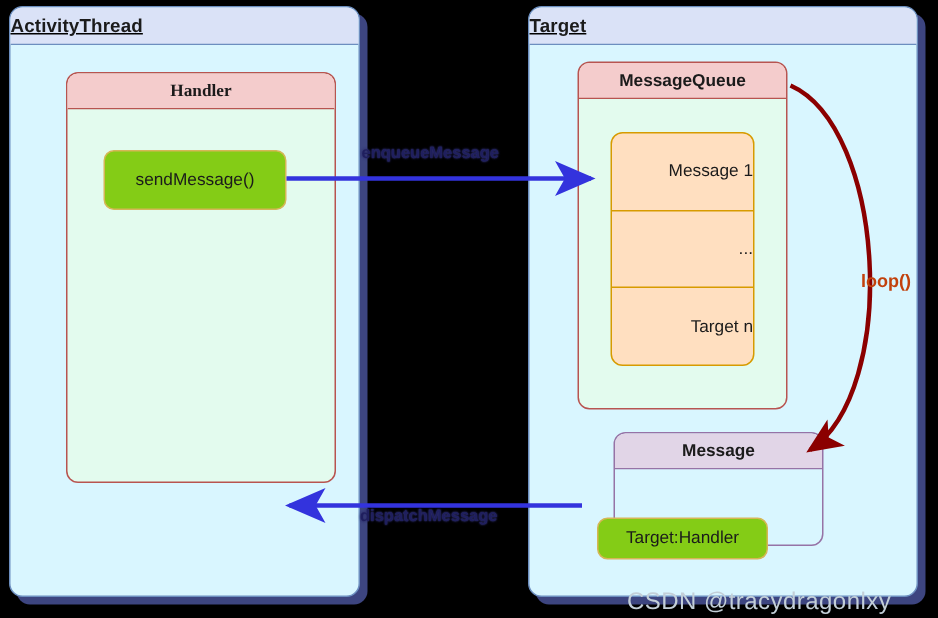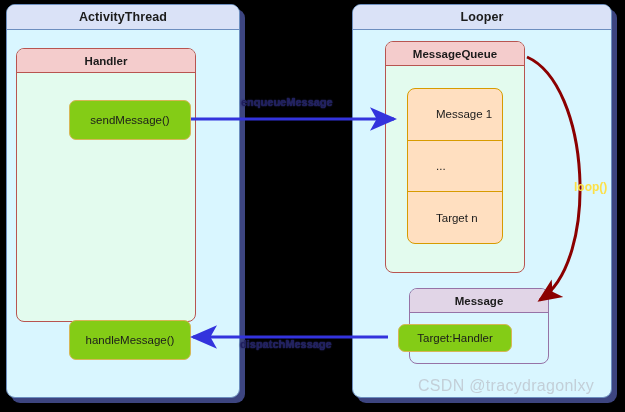--- a/index.html
+++ b/index.html
@@ -25,22 +25,23 @@
     box-shadow: 5px 5px 0 0 #3d4580;
     box-sizing: border-box;
   }
   .panel-header {
     height: 25px;
     background: #dae2f7;
     border-bottom: 1px solid #6c8ebf;
     border-radius: 8px 8px 0 0;
     display: flex;
     align-items: center;
-    justify-content: center;
-    box-sizing: border-box;
+    justify-content: flex-start;
+    box-sizing: border-box;
+    text-decoration: underline;
   }
   .panel-header-label {
     font-size: 12.5px;
     font-weight: bold;
     color: #1b1b1b;
     letter-spacing: .1px;
   }
 
   
   .classbox {
@@ -100,21 +101,21 @@
     border-radius: 8px;
     box-sizing: border-box;
     overflow: hidden;
     display: flex;
     flex-direction: column;
   }
   .msgrow {
     flex: 1 1 0;
     display: flex;
     align-items: center;
-    justify-content: flex-start;
+    justify-content: flex-end;
     border-bottom: 1px solid #d79b00;
     box-sizing: border-box;
     padding-left: 28px;
   }
   .msgrow:last-child { border-bottom: none; }
   .msgrow-label {
     font-size: 11.5px;
     color: #1b1b1b;
   }
 
@@ -132,62 +133,60 @@
     font-weight: bold;
     color: #1f1f5e;
     text-shadow: 0 0 1px #3a3a7a, 0 0 2px #23235c;
     white-space: nowrap;
     text-align: right;
   }
   .loop-label {
     position: absolute;
     font-size: 12px;
     font-weight: bold;
-    color: #fde047;
+    color: #c2410c;
     white-space: nowrap;
     padding-left: 28px;
   }
 
   
   .watermark {
     position: absolute;
     font-size: 16px;
     color: #c3cfd8;
     white-space: nowrap;
     letter-spacing: .3px;
+    margin-top: 16px;
   }
 </style>
 </head>
 <body>
 
 <div id="canvas">
 
   <div class="panel" style="left:6px; top:4px; width:234px; height:394px;">
     <div class="panel-header">
       <span class="panel-header-label">ActivityThread</span>
     </div>
   </div>
 
-  <div class="classbox" style="left:16px; top:48px; width:180px; height:274px;">
+  <div class="classbox" style="left:44px; top:48px; width:180px; height:274px;font-family:Liberation Serif, serif;">
     <div class="classbox-header">
       <span class="classbox-header-label">Handler</span>
     </div>
   </div>
 
   <div class="chip" style="left:69px; top:100px; width:122px; height:40px;">
     <span class="chip-label">sendMessage()</span>
   </div>
 
-  <div class="chip" style="left:69px; top:320px; width:122px; height:40px;">
-    <span class="chip-label">handleMessage()</span>
-  </div>
 
   <div class="panel" style="left:352px; top:4px; width:260px; height:394px;">
     <div class="panel-header">
-      <span class="panel-header-label">Looper</span>
+      <span class="panel-header-label">Target</span>
     </div>
   </div>
 
   <div class="classbox" style="left:385px; top:41px; width:140px; height:232px;">
     <div class="classbox-header">
       <span class="classbox-header-label">MessageQueue</span>
     </div>
   </div>
 
   <div class="msgstack" style="left:407px; top:88px; width:96px; height:156px;">
@@ -201,21 +200,21 @@
       <span class="msgrow-label">Target n</span>
     </div>
   </div>
 
   <div class="classbox purple" style="left:385px; top:288px; width:140px; height:76px;margin-left:24px;">
     <div class="classbox-header">
       <span class="classbox-header-label">Message</span>
     </div>
   </div>
 
-  <div class="chip" style="left:398px; top:324px; width:114px; height:28px;">
+  <div class="chip" style="left:398px; top:345px; width:114px; height:28px;">
     <span class="chip-label">Target:Handler</span>
   </div>
 
   <svg class="svg-layer" viewBox="0 0 625 412">
     <defs>
       <marker id="arrow-blue-right" markerWidth="9" markerHeight="9" refX="8" refY="4.5" orient="auto" markerUnits="strokeWidth">
         <path d="M0,0.6 L9,4.5 L0,8.4 L2.2,4.5 Z" fill="#3333dd"></path>
       </marker>
       <marker id="arrow-blue-left" markerWidth="9" markerHeight="9" refX="8" refY="4.5" orient="auto" markerUnits="strokeWidth">
         <path d="M0,0.6 L9,4.5 L0,8.4 L2.2,4.5 Z" fill="#3333dd"></path>

